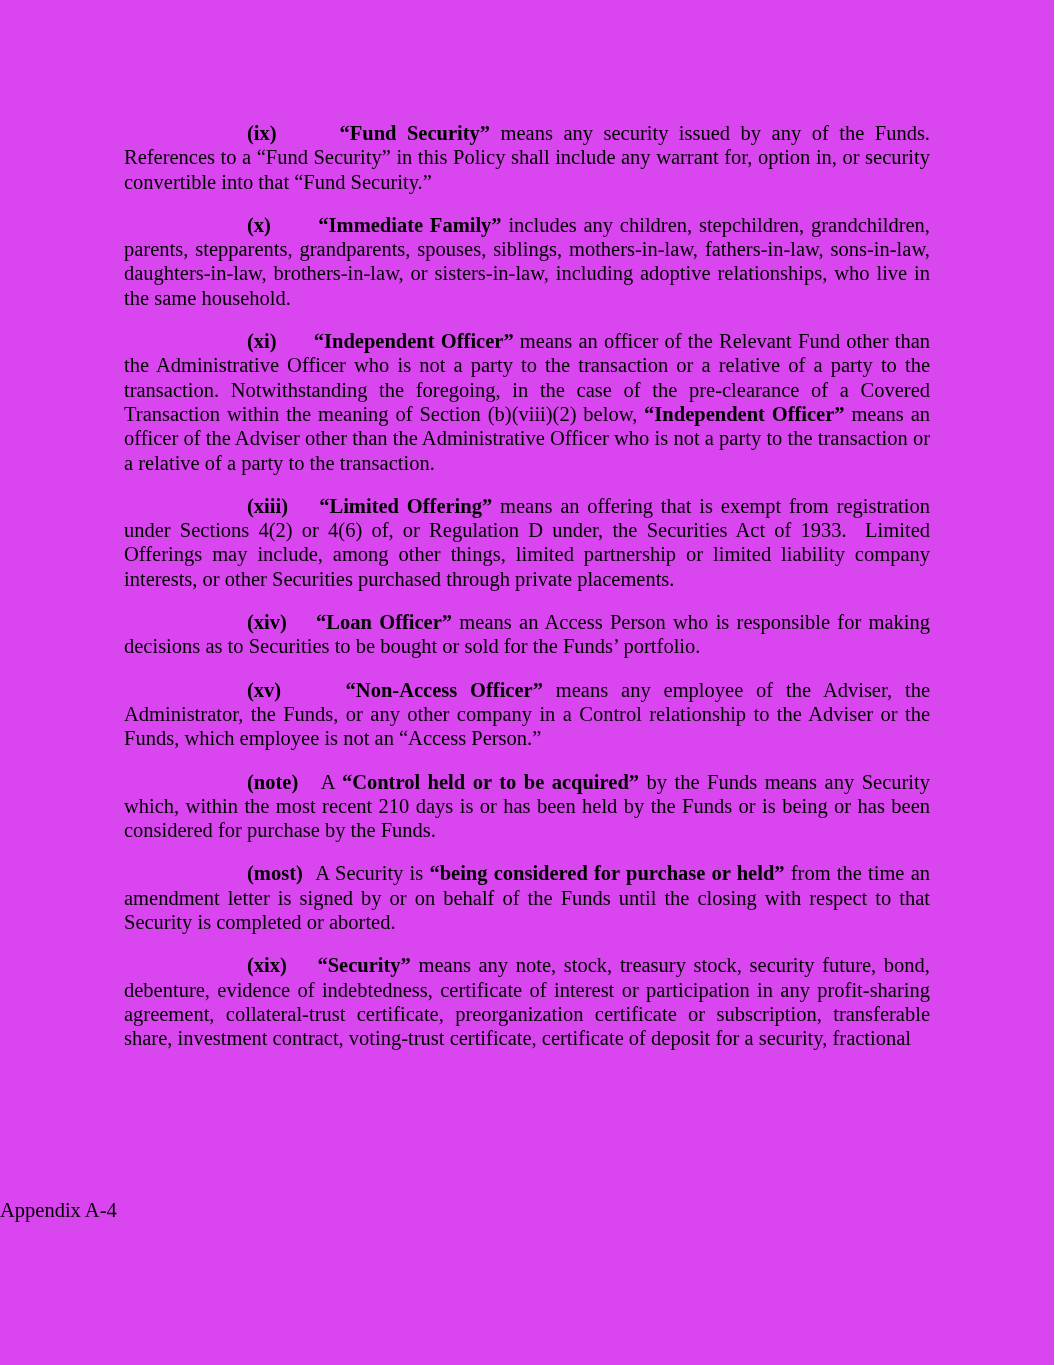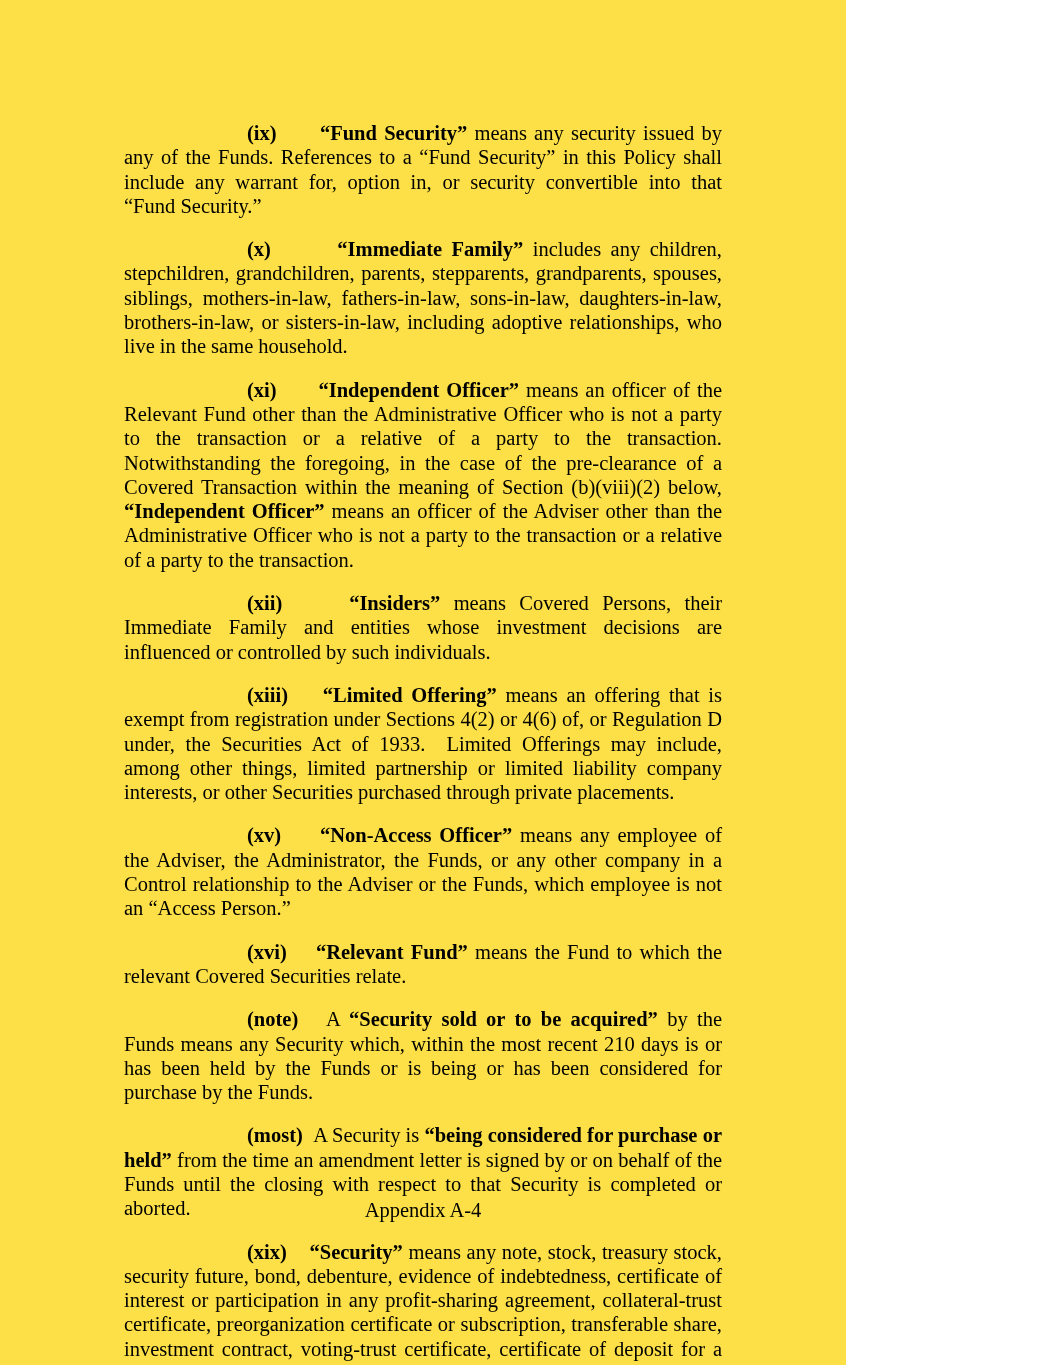--- a/index.html
+++ b/index.html
@@ -6,55 +6,53 @@
   html, body { background: #ffffff; }
   body {
     width: 1055px;
     height: 1365px;
     overflow: hidden;
     font-family: "Liberation Serif", "DejaVu Serif", serif;
     color: #000000;
   }
   .page {
     position: relative;
-    width: 846px;
+    width: 1054px;
     height: 1365px;
-    background: #fde047;
+    background: #d946ef;
     padding: 121px 124px 0 124px;
   }
   .doc-body p.para {
     font-size: 20.5px;
     line-height: 24.3px;
     text-align: justify;
     text-indent: 123px;
     margin: 0 0 19px 0;
     color: #000000;
   }
   .doc-body .bold { font-weight: bold; }
   .page-footer {
     position: absolute;
     top: 1198px;
     left: 0;
     width: 100%;
-    text-align: center;
     font-size: 20.5px;
     line-height: 24.3px;
     color: #000000;
   }
 </style>
 </head>
 <body>
 
 <div class="page">
   <div class="doc-body">
       <p class="para"><span class="bold">(ix)</span><span class="">&nbsp;&nbsp;&nbsp;&nbsp;&nbsp;&nbsp;</span><span class="bold">“Fund Security”</span><span class=""> means any security issued by any of the Funds. References to a “Fund Security” in this Policy shall include any warrant for, option in, or security convertible into that “Fund Security.”</span></p>
       <p class="para"><span class="bold">(x)</span><span class="">&nbsp;&nbsp;&nbsp;&nbsp;&nbsp;&nbsp;&nbsp;</span><span class="bold">“Immediate Family”</span><span class=""> includes any children, stepchildren, grandchildren, parents, stepparents, grandparents, spouses, siblings, mothers-in-law, fathers-in-law, sons-in-law, daughters-in-law, brothers-in-law, or sisters-in-law, including adoptive relationships, who live in the same household.</span></p>
       <p class="para"><span class="bold">(xi)</span><span class="">&nbsp;&nbsp;&nbsp;&nbsp;&nbsp;&nbsp;</span><span class="bold">“Independent Officer”</span><span class=""> means an officer of the Relevant Fund other than the Administrative Officer who is not a party to the transaction or a relative of a party to the transaction. Notwithstanding the foregoing, in the case of the pre-clearance of a Covered Transaction within the meaning of Section (b)(viii)(2) below, </span><span class="bold">“Independent Officer”</span><span class=""> means an officer of the Adviser other than the Administrative Officer who is not a party to the transaction or a relative of a party to the transaction.</span></p>
-      <p class="para"><span class="bold">(xii)</span><span class="">&nbsp;&nbsp;&nbsp;&nbsp;&nbsp;</span><span class="bold">“Insiders”</span><span class=""> means Covered Persons, their Immediate Family and entities whose investment decisions are influenced or controlled by such individuals.</span></p>
       <p class="para"><span class="bold">(xiii)</span><span class="">&nbsp;&nbsp;&nbsp;&nbsp;</span><span class="bold">“Limited Offering”</span><span class=""> means an offering that is exempt from registration under Sections 4(2) or 4(6) of, or Regulation D under, the Securities Act of 1933.&nbsp; Limited Offerings may include, among other things, limited partnership or limited liability company interests, or other Securities purchased through private placements.</span></p>
+      <p class="para"><span class="bold">(xiv)</span><span class="">&nbsp;&nbsp;&nbsp;&nbsp;</span><span class="bold">“Loan Officer”</span><span class=""> means an Access Person who is responsible for making decisions as to Securities to be bought or sold for the Funds’ portfolio.</span></p>
       <p class="para"><span class="bold">(xv)</span><span class="">&nbsp;&nbsp;&nbsp;&nbsp;&nbsp;</span><span class="bold">“Non-Access Officer”</span><span class=""> means any employee of the Adviser, the Administrator, the Funds, or any other company in a Control relationship to the Adviser or the Funds, which employee is not an “Access Person.”</span></p>
-      <p class="para"><span class="bold">(xvi)</span><span class="">&nbsp;&nbsp;&nbsp;&nbsp;</span><span class="bold">“Relevant Fund”</span><span class=""> means the Fund to which the relevant Covered Securities relate.</span></p>
-      <p class="para"><span class="bold">(note)</span><span class="">&nbsp;&nbsp;&nbsp;A </span><span class="bold">“Security sold or to be acquired”</span><span class=""> by the Funds means any Security which, within the most recent 210 days is or has been held by the Funds or is being or has been considered for purchase by the Funds.</span></p>
+      <p class="para"><span class="bold">(note)</span><span class="">&nbsp;&nbsp;&nbsp;A </span><span class="bold">“Control held or to be acquired”</span><span class=""> by the Funds means any Security which, within the most recent 210 days is or has been held by the Funds or is being or has been considered for purchase by the Funds.</span></p>
       <p class="para"><span class="bold">(most)</span><span class="">&nbsp;&nbsp;A Security is </span><span class="bold">“being considered for purchase or held”</span><span class=""> from the time an amendment letter is signed by or on behalf of the Funds until the closing with respect to that Security is completed or aborted.</span></p>
       <p class="para"><span class="bold">(xix)</span><span class="">&nbsp;&nbsp;&nbsp;&nbsp;</span><span class="bold">“Security”</span><span class=""> means any note, stock, treasury stock, security future, bond, debenture, evidence of indebtedness, certificate of interest or participation in any profit-sharing agreement, collateral-trust certificate, preorganization certificate or subscription, transferable share, investment contract, voting-trust certificate, certificate of deposit for a security, fractional</span></p>
     </div>
   <div class="page-footer">Appendix A-4</div>
 </div>
 
 </body></html>

